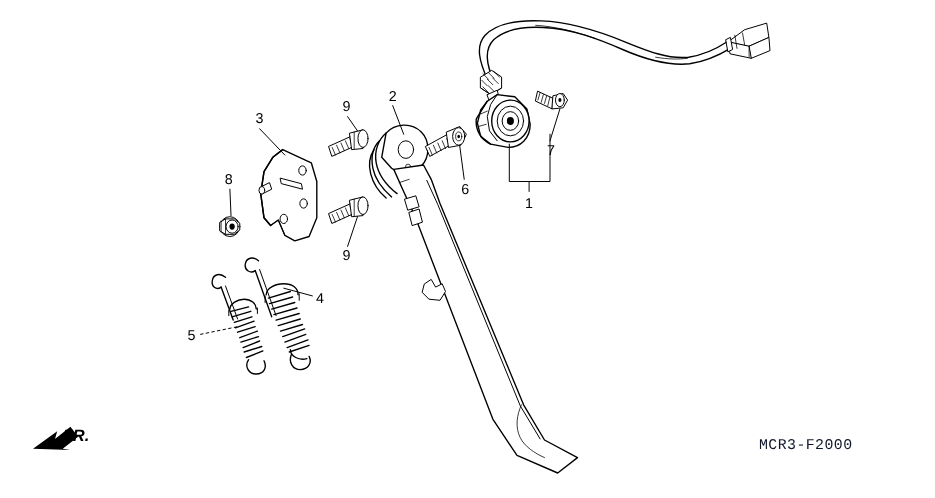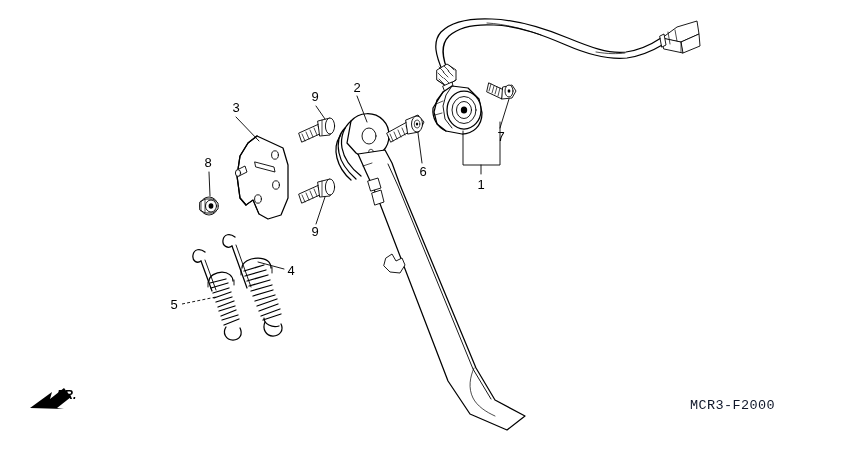--- a/index.html
+++ b/index.html
@@ -18,21 +18,21 @@
   .solid{fill:#000;stroke:none;}
   .leader{fill:none;stroke:#000;stroke-width:0.9;stroke-linecap:round;}
   .leader-dash{fill:none;stroke:#000;stroke-width:0.9;stroke-dasharray:3 2.2;stroke-linecap:butt;}
   .num{font-family:"Liberation Sans", sans-serif;font-size:13px;fill:#000;}
   .partno{
     position:absolute;font-family:"Liberation Mono","DejaVu Sans Mono",monospace;
     font-size:13.5px;color:#0f172a;letter-spacing:0.4px;white-space:nowrap;
   }
   .frlabel{
     position:absolute;font-family:"Liberation Sans", sans-serif;
-    font-size:12px;font-weight:bold;font-style:italic;color:#000;white-space:nowrap;
+    font-size:15px;font-weight:bold;font-style:italic;color:#000;white-space:nowrap;
   }
 </style>
 </head>
 <body>
 
 <div id="diagram-root">
 
 <svg width="850" height="453" viewBox="0 0 850 453" xmlns="http://www.w3.org/2000/svg">
 
   <g>

